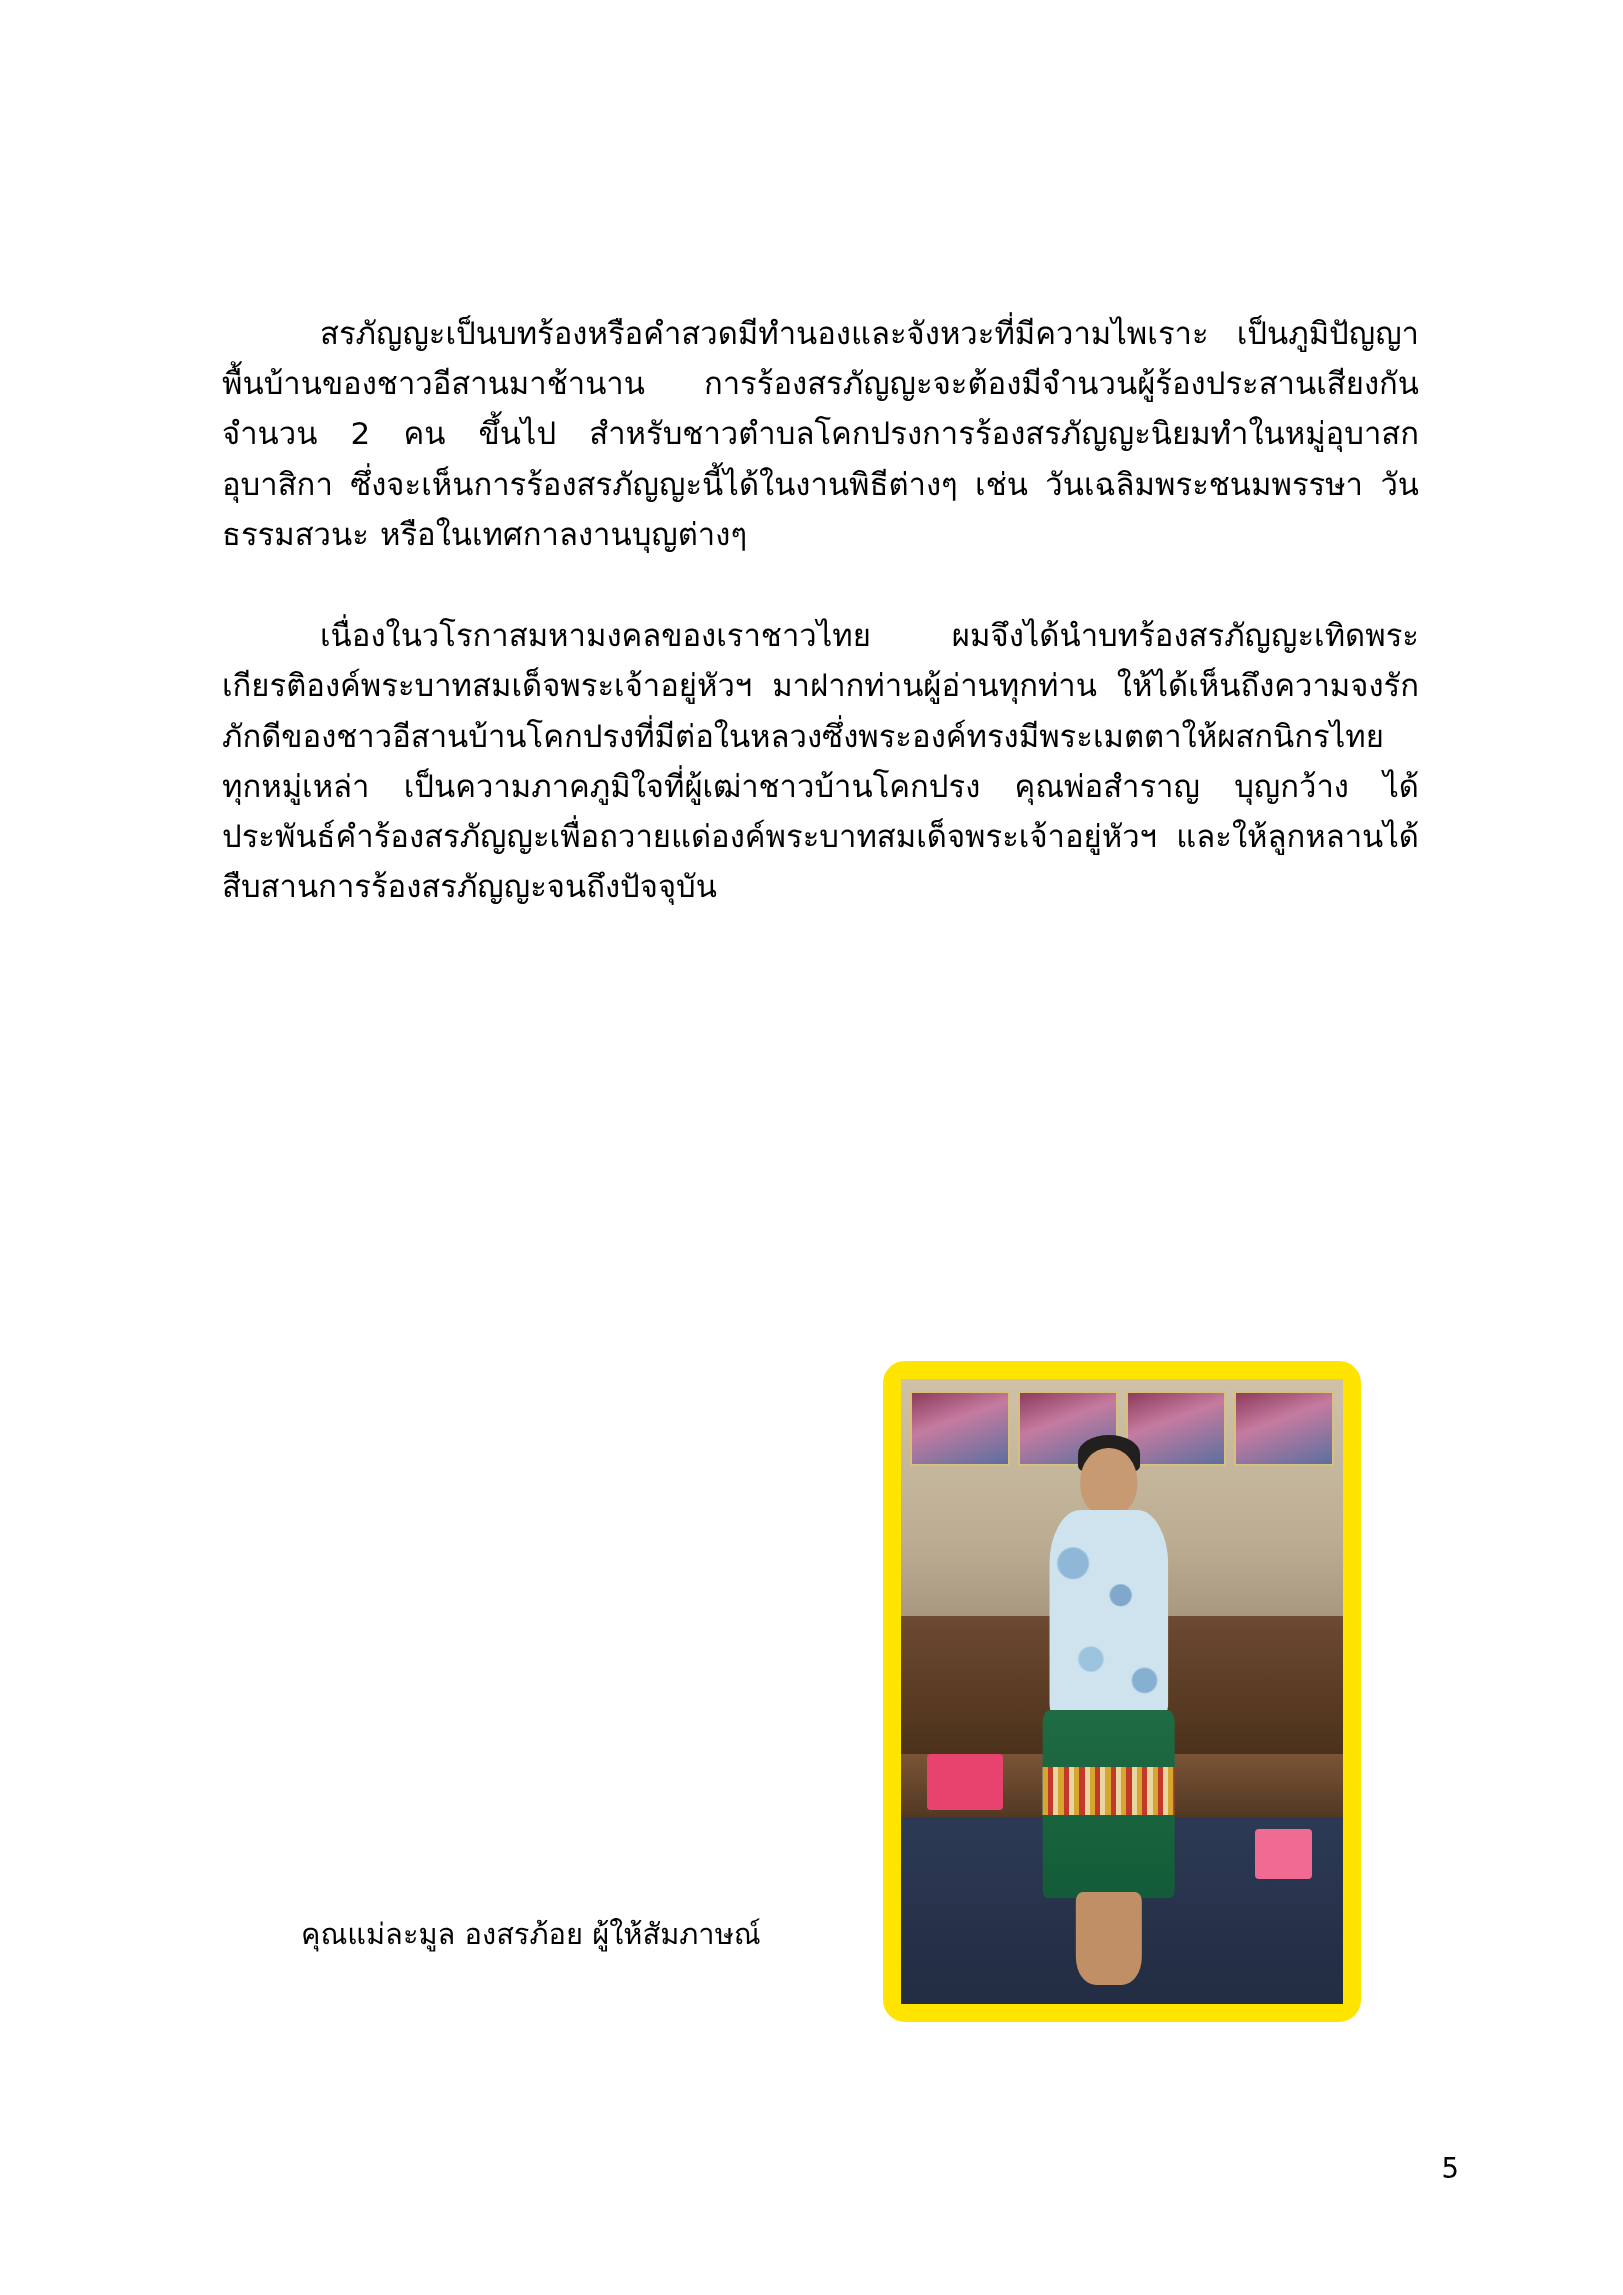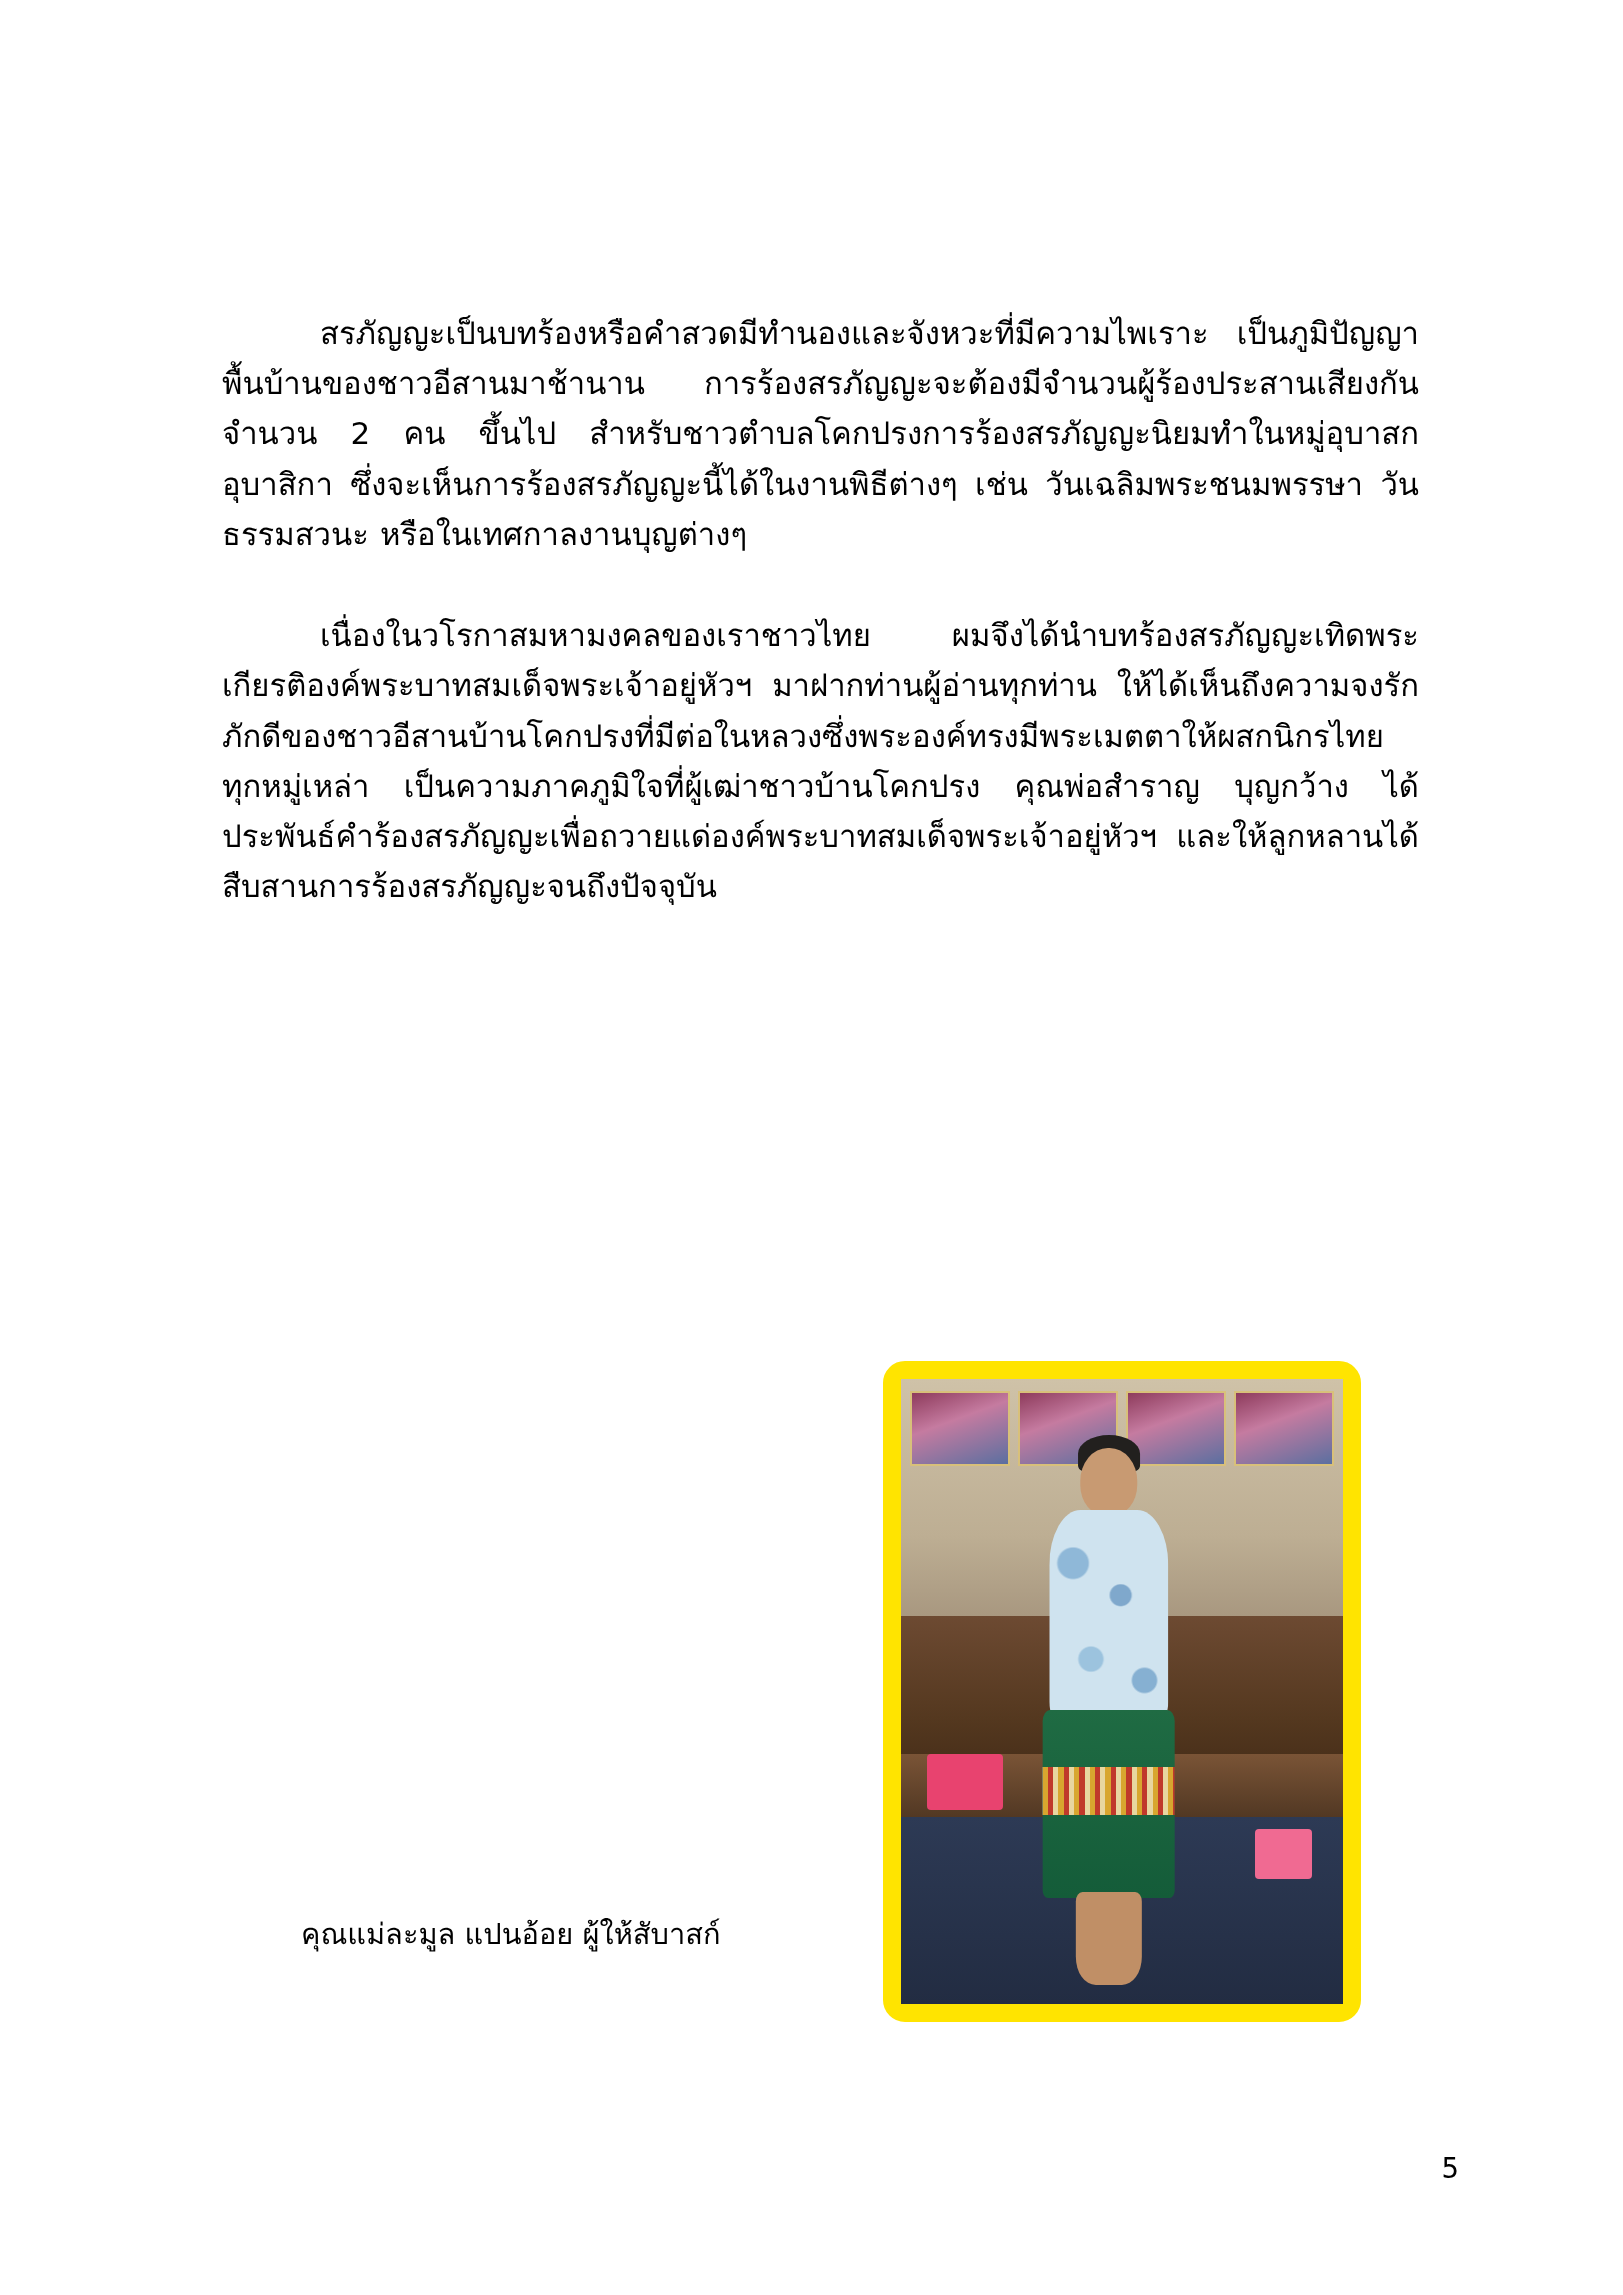--- a/index.html
+++ b/index.html
@@ -182,19 +182,19 @@
         <div class="ph-basket2"></div>
         <div class="ph-person-hair"></div>
         <div class="ph-person-head"></div>
         <div class="ph-person-body"></div>
         <div class="ph-person-skirt">
           <div class="ph-skirt-band"></div>
         </div>
         <div class="ph-legs"></div>
       </div>
     </div>
-    <div class="caption">คุณแม่ละมูล แปนอ้อย ผู้ให้สับาสก์</div>
+    <div class="caption">คุณแม่ละมูล องสรภ้อย ผู้ให้สัมภาษณ์</div>
   </div>
 
   <div class="page-number">5</div>
 
 </div>
 
 
 </body></html>

